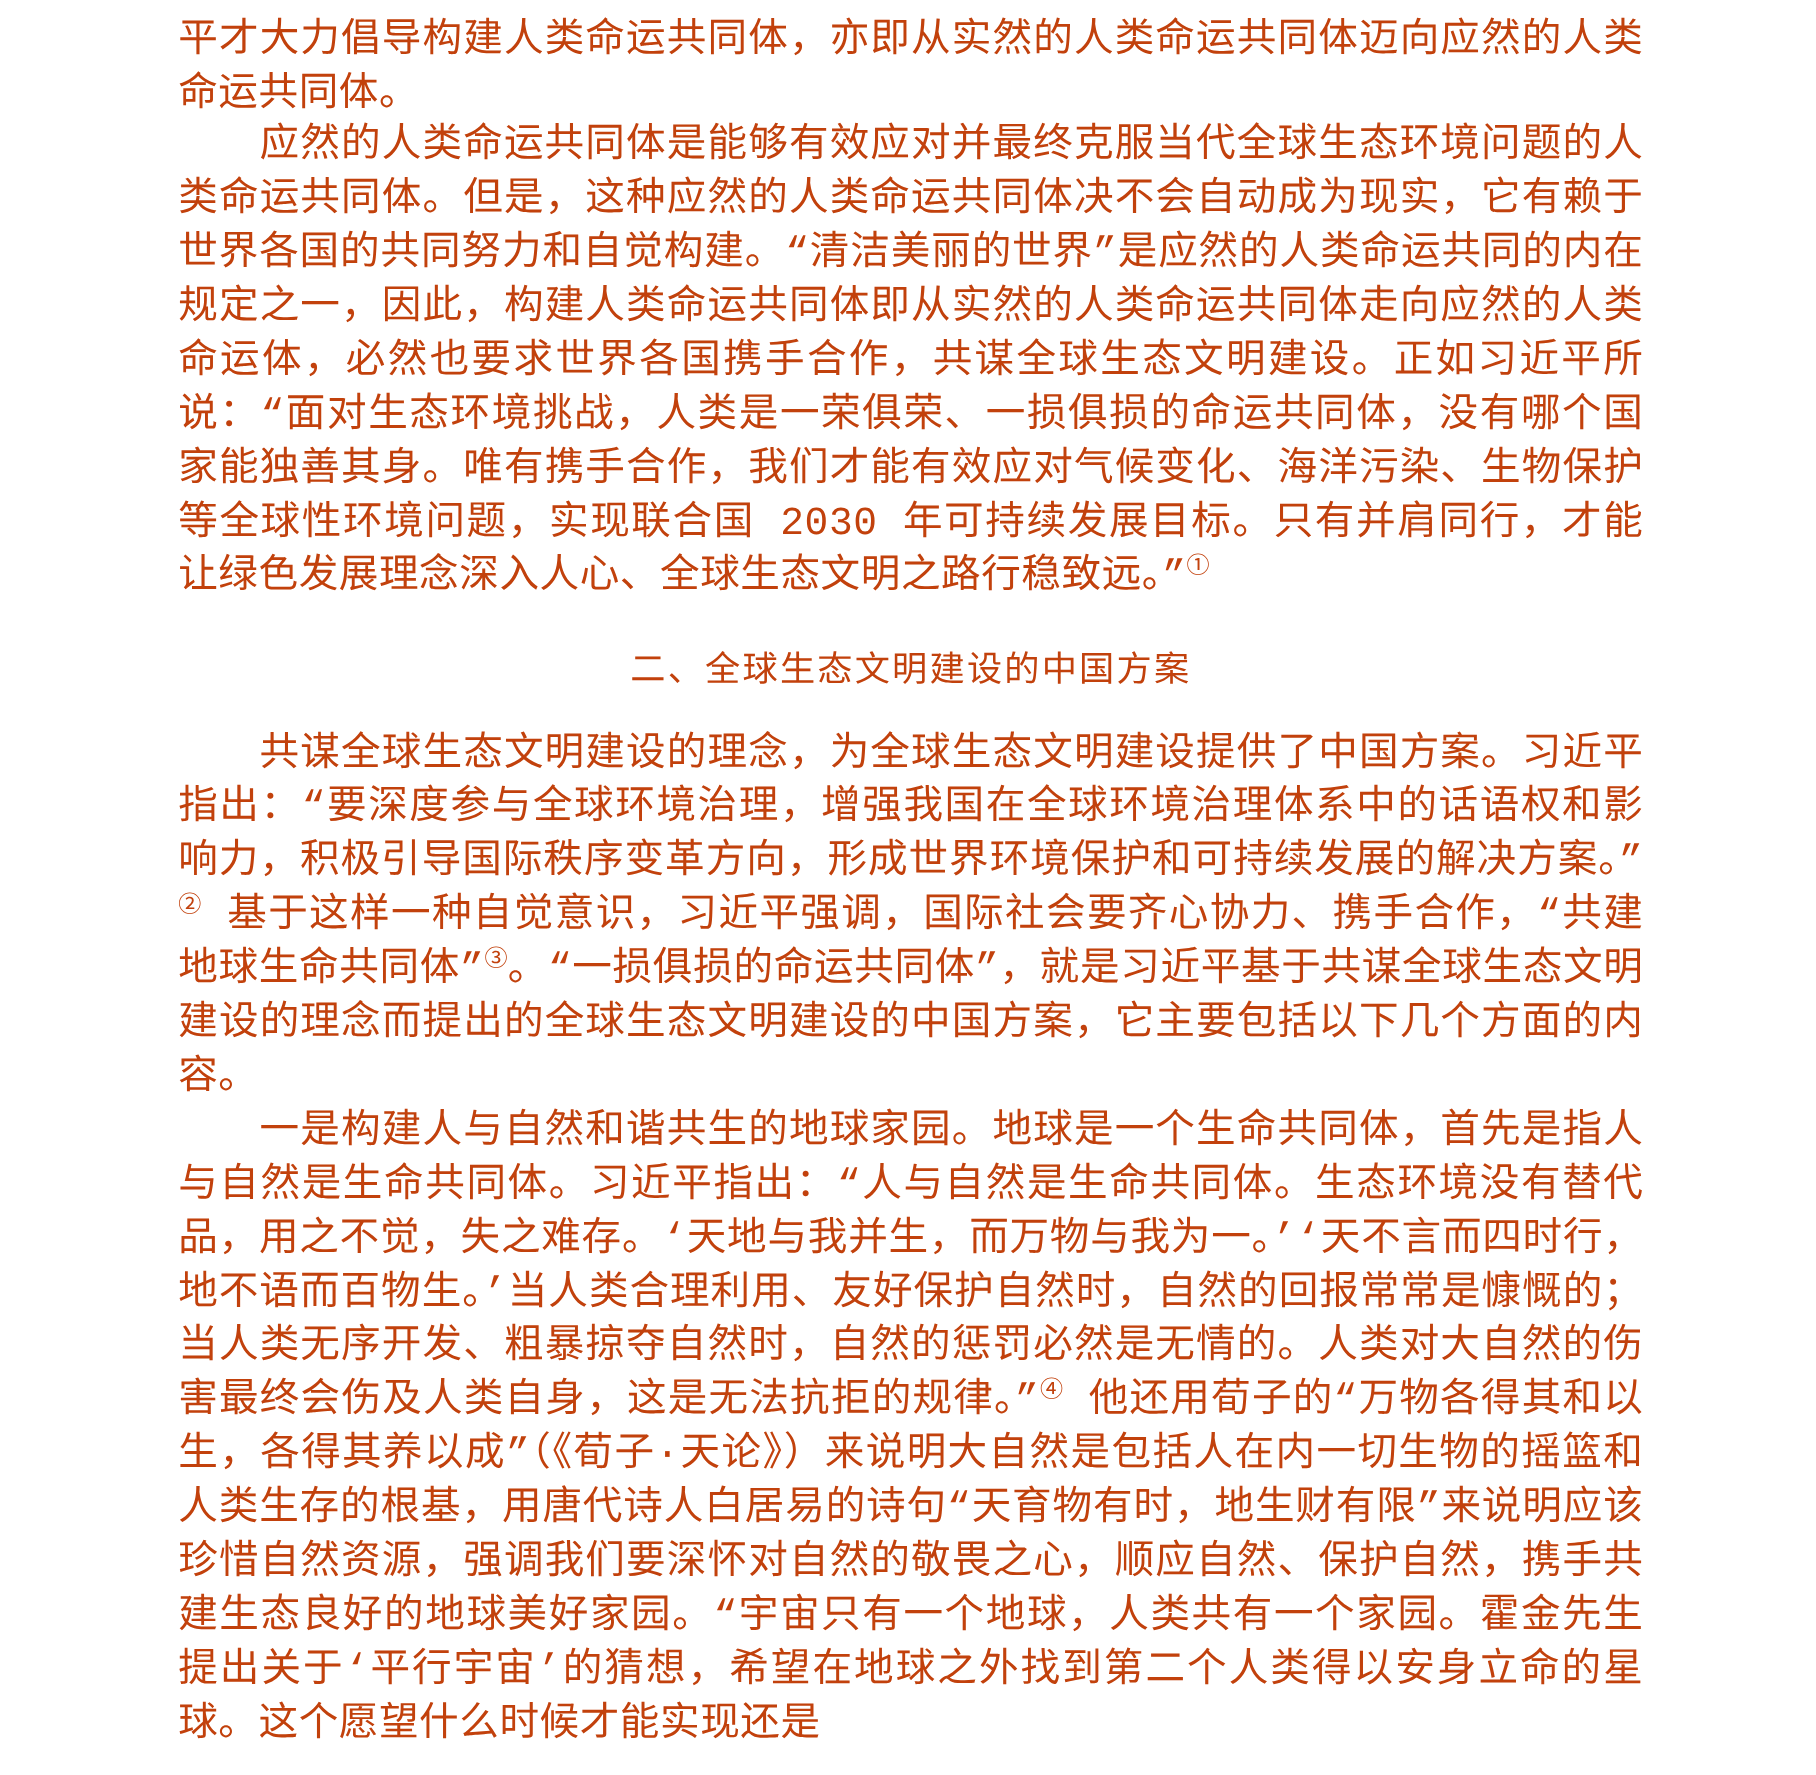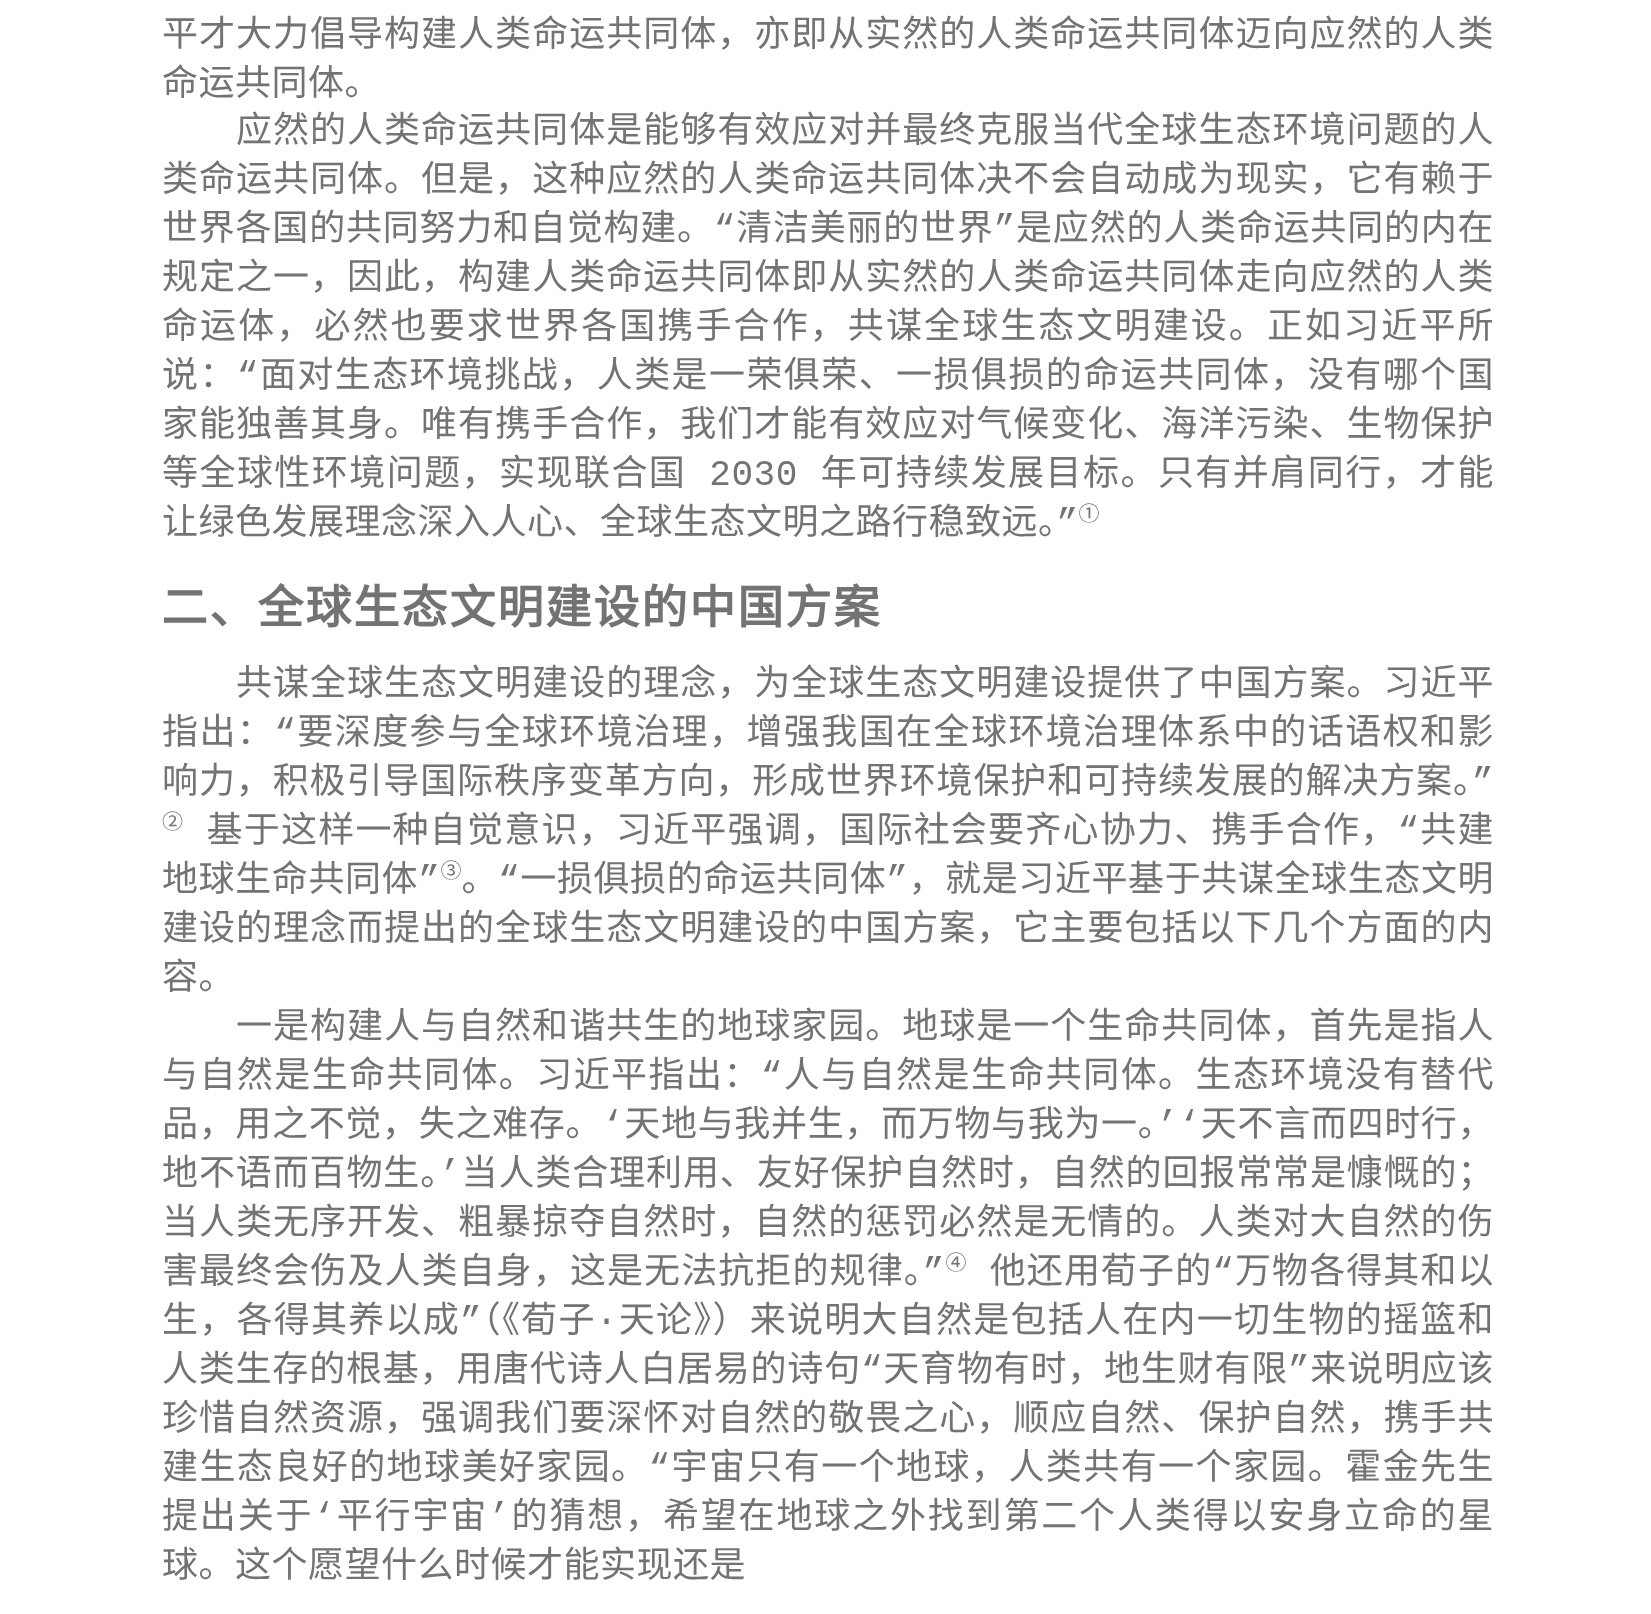--- a/index.html
+++ b/index.html
@@ -7,21 +7,21 @@
     padding: 0;
     background: #ffffff;
   }
   .page {
     position: relative;
     width: 1651px;
     height: 1614px;
     background: #ffffff;
     overflow: hidden;
     font-family: "Liberation Serif", "DejaVu Serif", serif;
-    color: #737373;
+    color: #c2410c;
   }
   .text-block {
     position: absolute;
     left: 162px;
     top: 10px;
     width: 1332px;
     font-size: 36px;
     line-height: 49px;
     text-align: justify;
     text-justify: inter-ideograph;
@@ -31,23 +31,24 @@
     margin: 0;
     padding: 0;
   }
   .para.indent {
     text-indent: 74px;
     font-family: Liberation Mono, monospace;
   }
   .heading {
     margin: 30px 0 24px 0;
     padding: 0;
-    font-size: 46px;
+    font-size: 32px;
     line-height: 58px;
-    font-weight: bold;
+    font-weight: normal;
+    text-align: center;
     letter-spacing: 2px;
     text-indent: 0;
   }
   .footnote-ref {
     font-size: 21px;
     line-height: 0;
     vertical-align: super;
     letter-spacing: 0;
   }
 </style>

